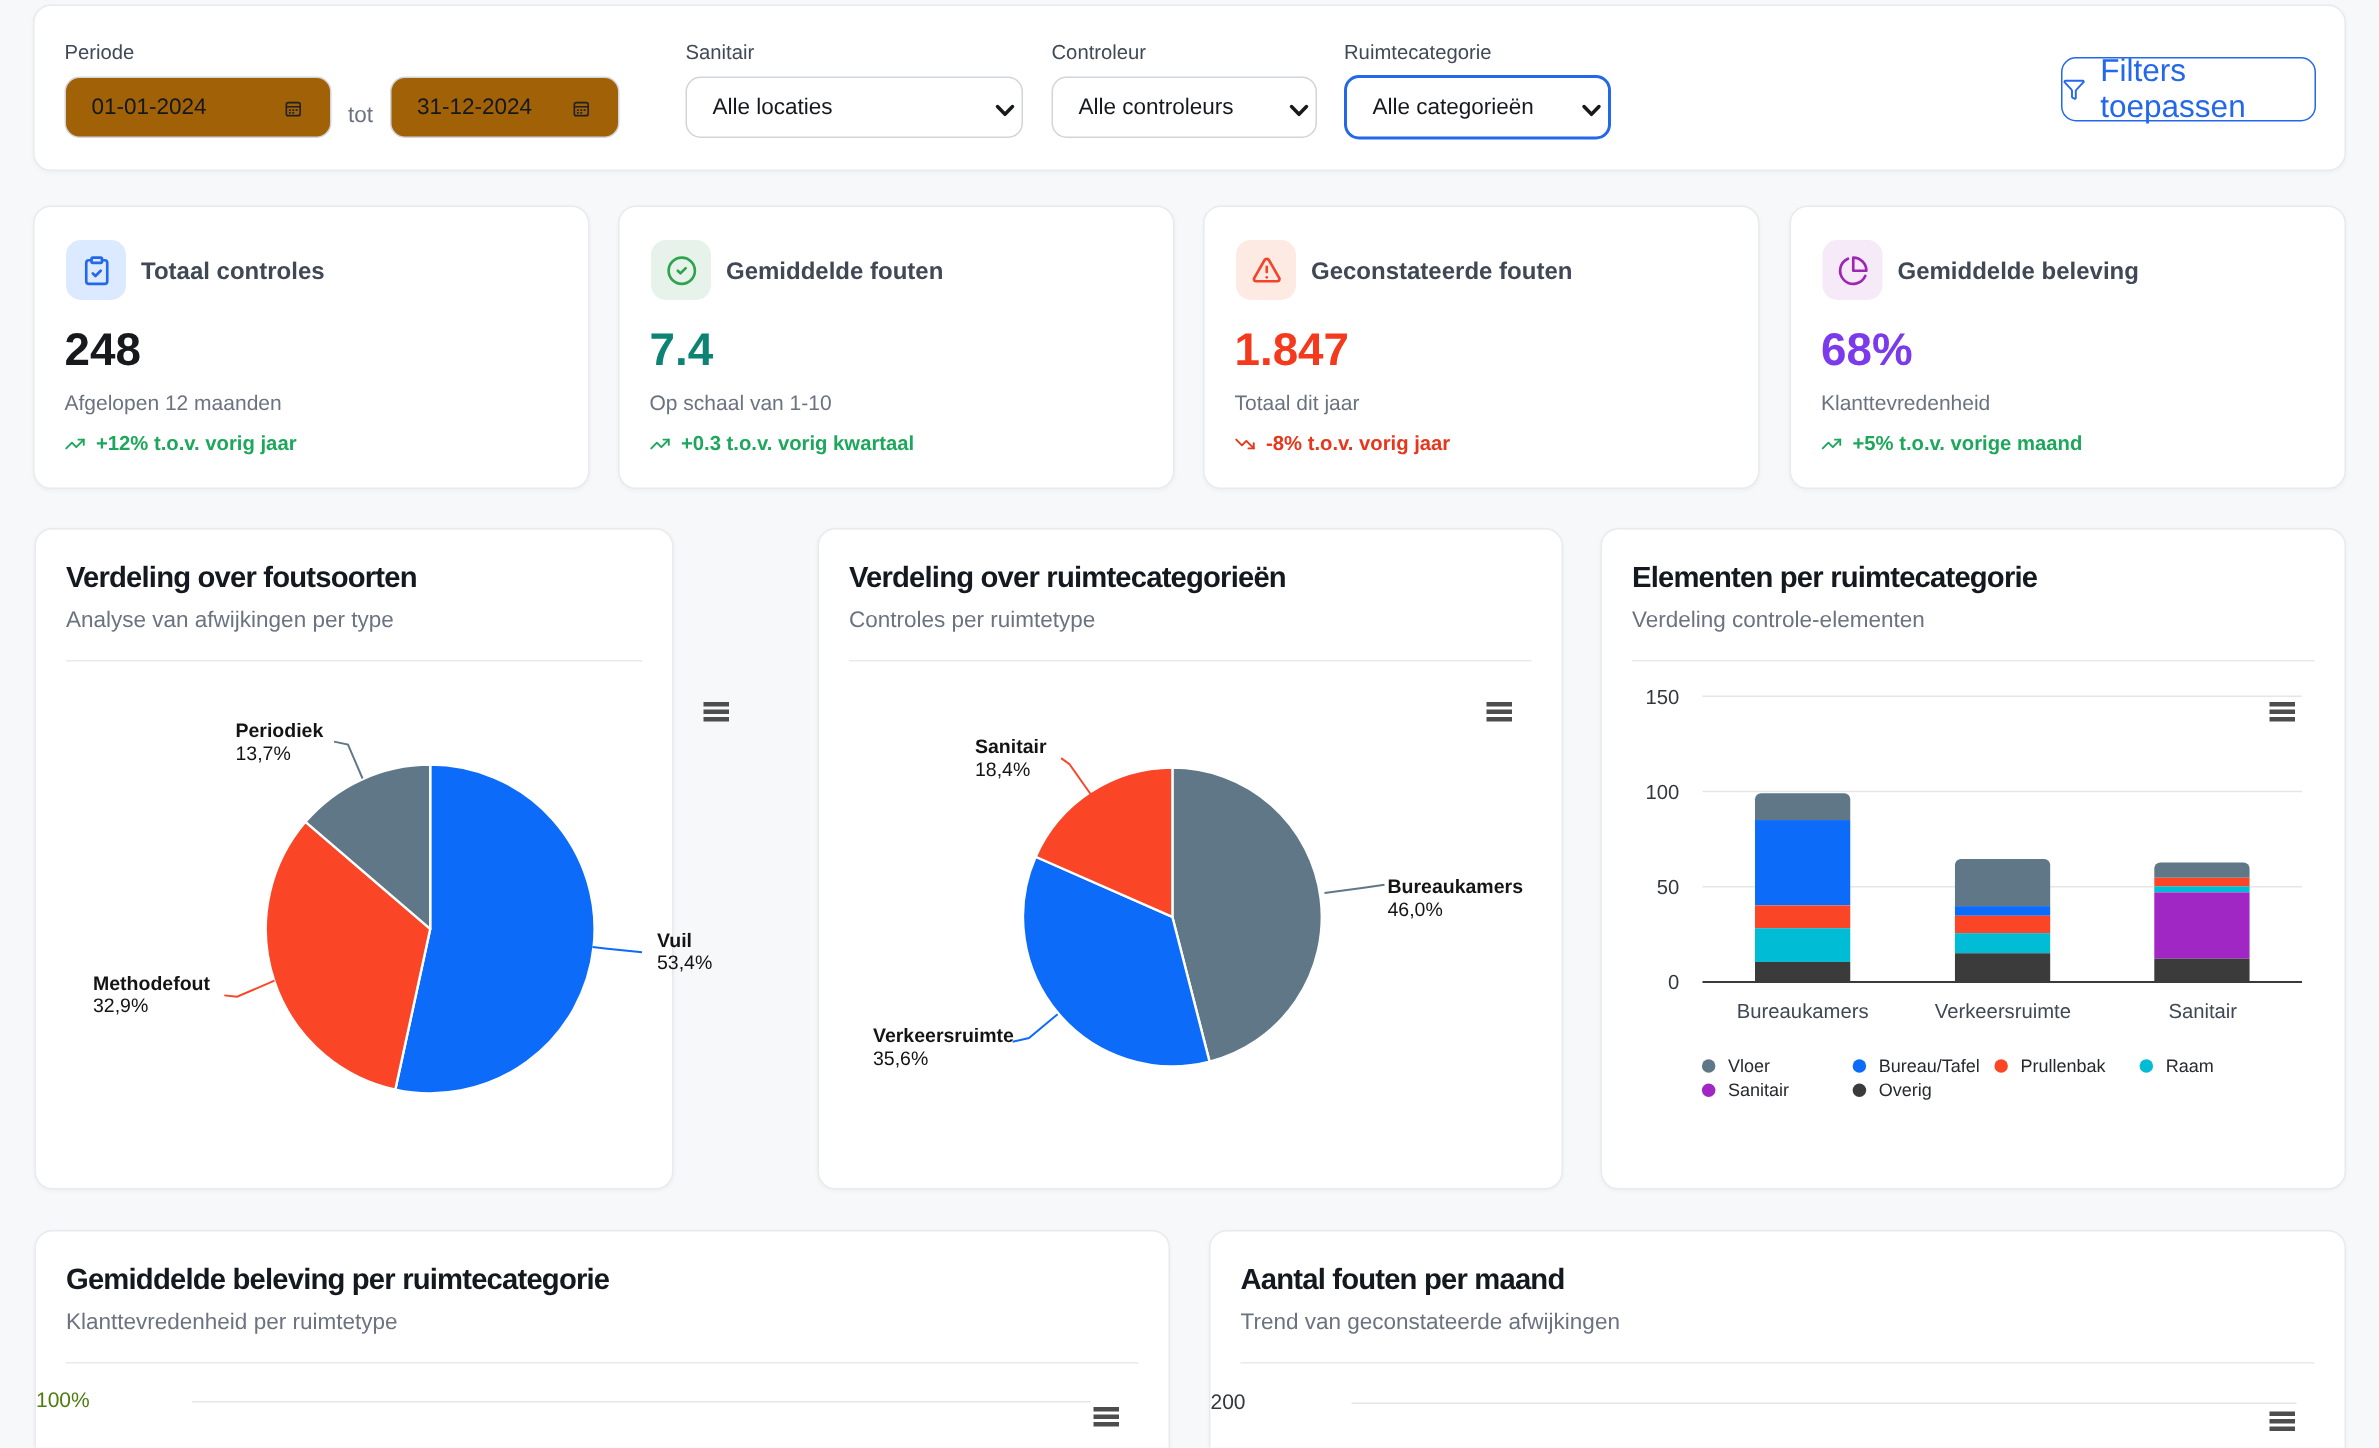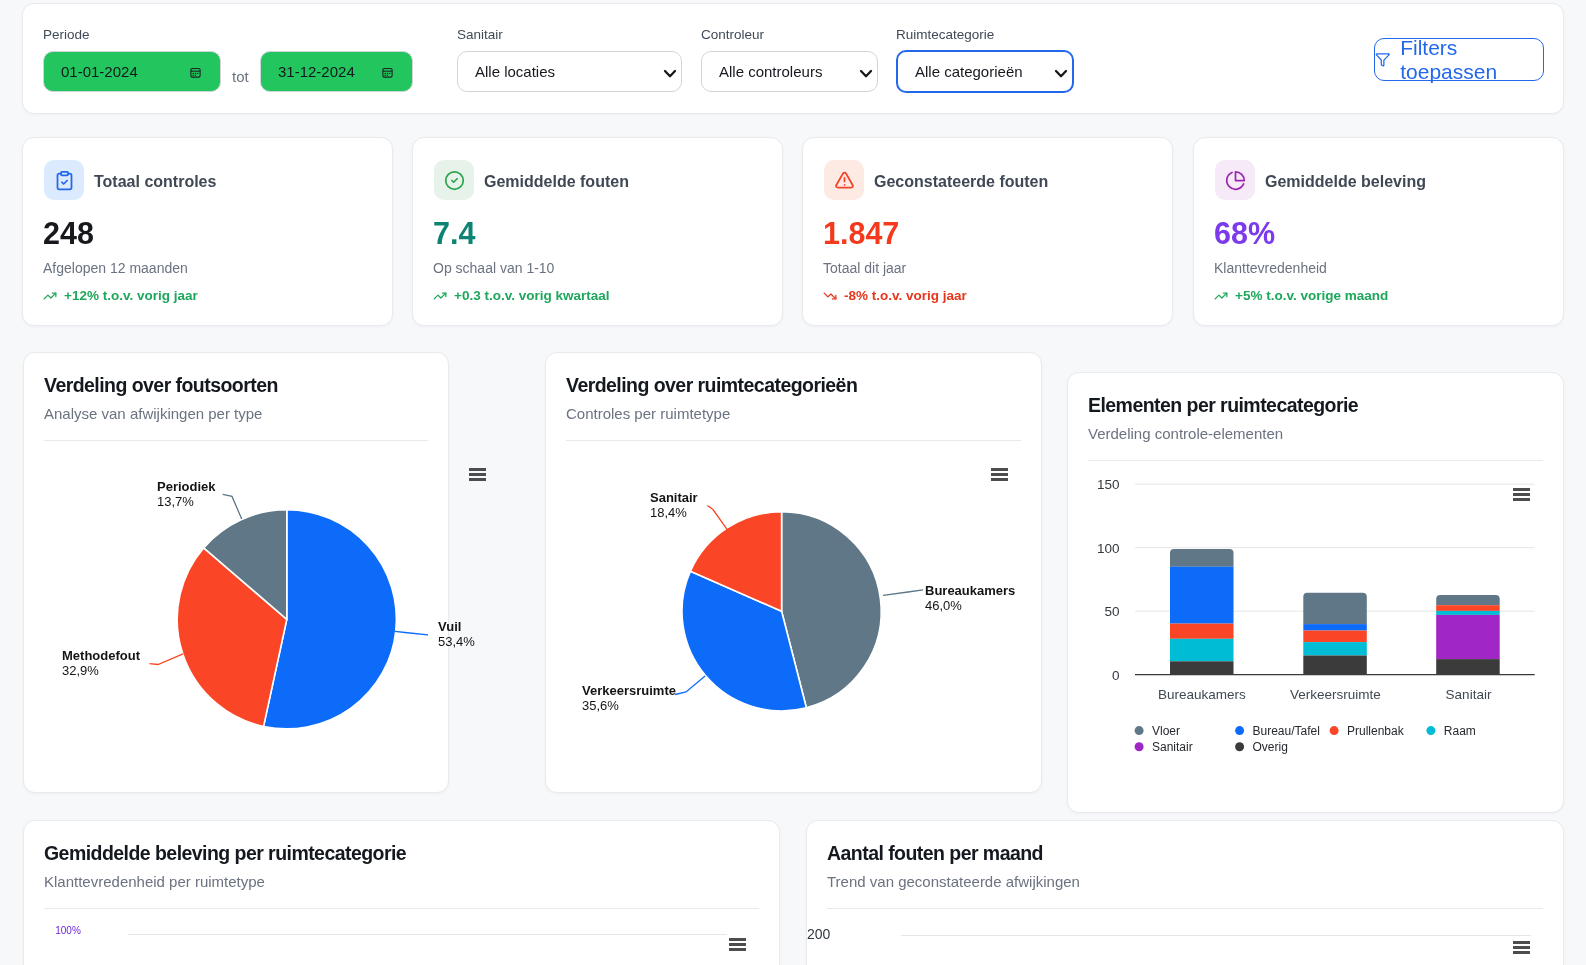--- a/index.html
+++ b/index.html
@@ -3,21 +3,21 @@
 <meta charset="utf-8">
 <title>Dashboard</title>
 <style>
 *{margin:0;padding:0;box-sizing:border-box}
 html,body{width:1586px;height:965px;overflow:hidden;background:#f7f8fa;
   font-family:"Liberation Sans",sans-serif;position:relative}
 .card{position:absolute;background:#fff;border:1px solid #e8eaee;border-radius:12px;
   box-shadow:0 1px 3px rgba(16,24,40,.04)}
 .abs{position:absolute}
 .flabel{position:absolute;font-size:13.5px;font-weight:500;color:#404a57}
-.inp{position:absolute;height:41px;border:1px solid #d1d5db;border-radius:10px;background:#22c55e;
+.inp{position:absolute;height:41px;border:1px solid #d1d5db;border-radius:10px;background:#a16207;
   font-size:15px;color:#15181e;display:flex;align-items:center;padding-left:17px}
 .sel{position:absolute;height:41px;border:1px solid #d1d5db;border-radius:10px;background:#fff;
   font-size:15px;color:#15181e;display:flex;align-items:center;padding-left:17px}
 .chev{position:absolute;right:4px;top:15px}
 .kicon{position:absolute;left:21px;top:22px;width:40px;height:40px;border-radius:10px;
   display:flex;align-items:center;justify-content:center}
 .ktitle{position:absolute;left:71px;top:35px;font-size:16px;font-weight:700;color:#3f4854}
 .knum{position:absolute;left:20px;top:80px;font-size:30.5px;font-weight:700;line-height:30.5px}
 .ksub{position:absolute;left:20px;top:123px;font-size:14px;color:#6b7280;line-height:14px}
 .ktrend{position:absolute;left:20px;top:151px;font-size:13.5px;font-weight:700;display:flex;
@@ -207,21 +207,21 @@
       <text x="379" y="242.4" font-weight="bold">Bureaukamers</text>
       <text x="379" y="257.4">46,0%</text>
       <text x="36" y="341.9" font-weight="bold">Verkeersruimte</text>
       <text x="36" y="356.9">35,6%</text>
       <text x="104" y="149.1" font-weight="bold">Sanitair</text>
       <text x="104" y="164.1">18,4%</text>
     </g>
   </svg>
 </div>
 
-<div class="card" style="left:1067px;top:372px;width:497px;height:441px">
+<div class="card" style="left:1067px;top:352px;width:497px;height:441px">
   <div class="ctitle">Elementen per ruimtecategorie</div>
   <div class="csub">Verdeling controle-elementen</div>
   <div class="cdiv"></div>
   <div class="burger" style="left:445px;top:115px">
       <div></div>
       <div></div>
       <div></div>
     </div>
   <svg class="abs" style="left:0;top:0" width="497" height="441" viewBox="0 0 497 441">
     <g stroke="#e6e6e6" stroke-width="1">
@@ -280,21 +280,21 @@
       <circle cx="171.6" cy="373.8" r="4.5" fill="#3b3b3b"></circle>
         <text x="184.5" y="377.8">Overig</text>
     </g>
   </svg>
 </div>
 
 <div class="card" style="left:23px;top:820px;width:757px;height:200px">
   <div class="ctitle">Gemiddelde beleving per ruimtecategorie</div>
   <div class="csub">Klanttevredenheid per ruimtetype</div>
   <div class="cdiv"></div>
-  <div class="abs" style="left:0;top:104.3px;width:88px;text-align:center;font-size:10px;color:#6d28d9">100%</div>
+  <div class="abs" style="left:0;top:104.3px;width:88px;text-align:left;font-size:14px;color:#4d7c0f">100%</div>
   <div class="abs" style="left:104px;top:113px;width:599px;border-top:1px solid #e6e6e6"></div>
   <div class="burger" style="left:705px;top:117px">
       <div></div>
       <div></div>
       <div></div>
     </div>
 </div>
 
 <div class="card" style="left:806px;top:820px;width:758px;height:200px">
   <div class="ctitle">Aantal fouten per maand</div>

